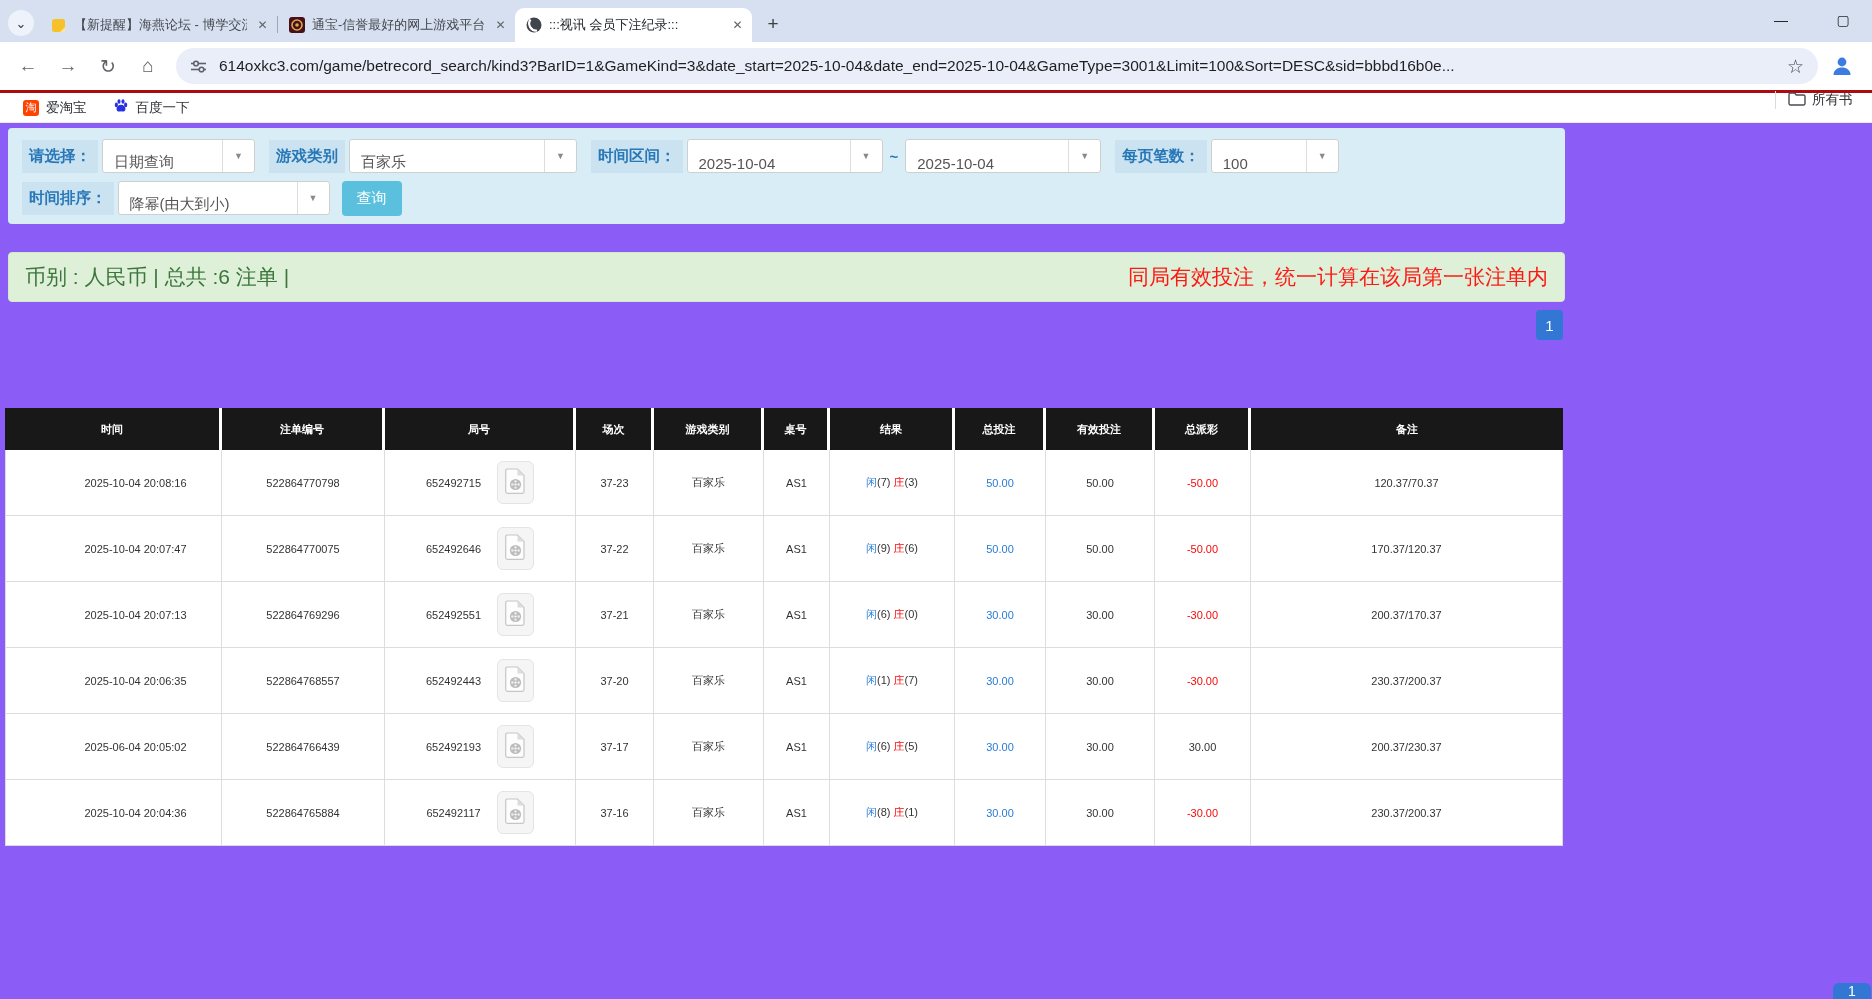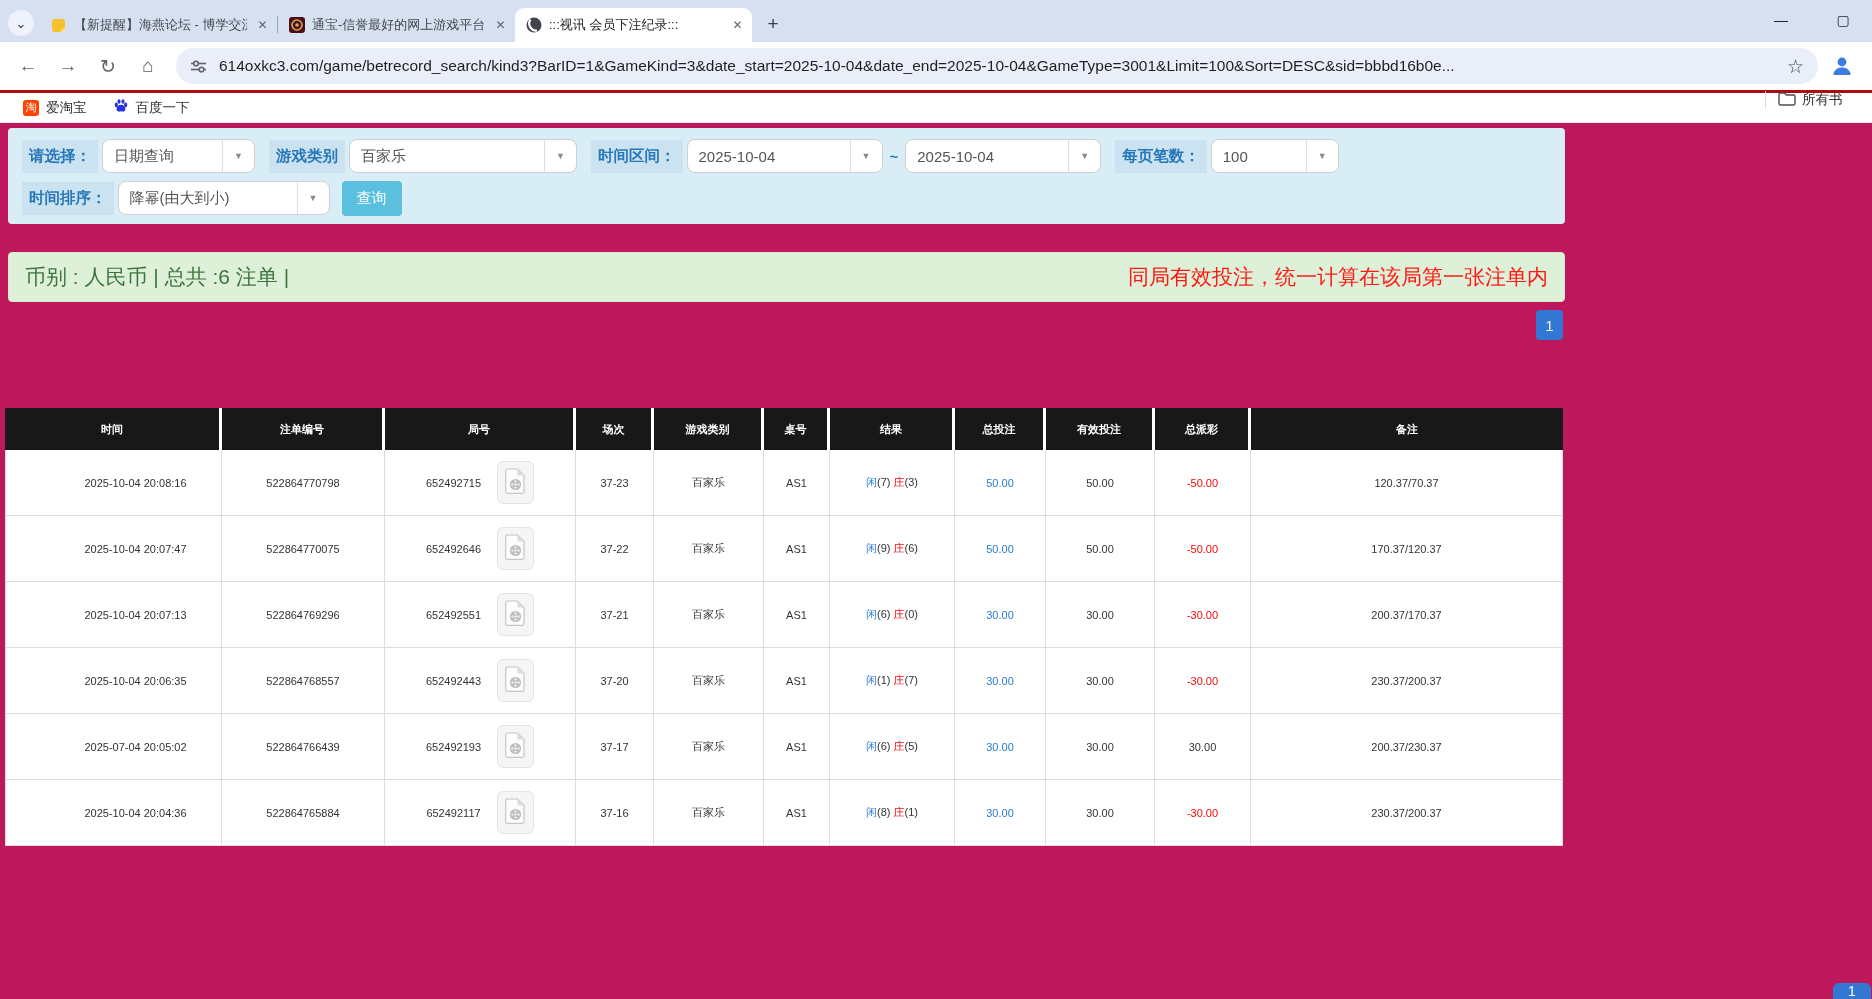--- a/index.html
+++ b/index.html
@@ -39,33 +39,33 @@
   .profile-btn { margin:0 10px 0 4px; display:flex; align-items:center; }
 
   .red-line { height:3px; background:#ac0b0f; }
 
   
   .bookmarks { height:30px; background:#fff; border-bottom:1px solid #ececec; display:flex; align-items:center;
     padding:0 10px; font-size:13.5px; color:#2f3134; position:relative; }
   .bm-item { display:flex; align-items:center; gap:7px; margin:0 13px; }
   .bm-taobao-icon { width:16px; height:16px; border-radius:3px; background:#ff4200; color:#fff; font-size:11px;
     display:flex; align-items:center; justify-content:center; }
-  .bm-right { position:absolute; right:0; top:0; height:14px; display:flex; align-items:center; padding-right:16px; }
+  .bm-right { position:absolute; right:0; top:0; height:14px; display:flex; align-items:center; padding-right:6px; }
   .bm-sep { width:1px; height:18px; background:#d8dce2; margin-right:12px; }
   .bm-folder { display:flex; align-items:center; gap:6px; white-space:nowrap; overflow:hidden; width:78px; }
 
   
-  .page { position:relative; height:876px; background:#be185d; overflow:hidden; }
+  .page { position:relative; height:876px; background:#8b5cf6; overflow:hidden; }
 
   .filter-panel { margin:5px 0 0 8px; width:1557px; background:#d9edf7; border-radius:4px; padding:10px 14px 8px 14px; }
   .filter-row { display:flex; align-items:center; height:36px; }
   .filter-row + .filter-row { margin-top:6px; }
   .flabel { background:#cbe3f1; color:#2878b8; font-weight:bold; font-size:15.5px; padding:6px 7px; white-space:nowrap; }
   .tilde { color:#2878b8; font-weight:bold; font-size:15px; padding:0 7px; }
-  .select { background:#fff; border:1px solid #cfcfcf; border-radius:8px; height:34px; display:flex; align-items:center; margin-left:4px; }
+  .select { background:#fff; border:1px solid #cfcfcf; border-radius:3px; height:34px; display:flex; align-items:flex-end; margin-left:4px; }
   .select .val { flex:1; padding:0 11px; font-size:15px; color:#555; white-space:nowrap; overflow:hidden; }
   .select .arrow { width:32px; align-self:stretch; border-left:1px solid #ddd; color:#8a8a8a; font-size:9px;
     display:flex; align-items:center; justify-content:center; }
   .gap { width:14px; }
   .search-btn { margin-left:12px; background:#5bc0de; color:#fff; border:none; border-radius:4px;
     font-size:15px; padding:8px 15px; font-family:inherit; }
 
   .summary-bar { margin:28px 0 0 8px; width:1557px; height:50px; background:#dff0d8; border:1px solid #d6e9c6;
     border-radius:4px; display:flex; align-items:center; justify-content:space-between; padding:0 16px; font-size:21px; }
   .summary-left { color:#3c763d; }
@@ -389,21 +389,21 @@
           <td>37-20</td>
           <td>百家乐</td>
           <td>AS1</td>
           <td><span class="blue">闲</span>(1) <span class="red">庄</span>(7)</td>
           <td><span class="blue">30.00</span></td>
           <td>30.00</td>
           <td><span class="red">-30.00</span></td>
           <td>230.37/200.37</td>
         </tr>
         <tr class="datarow">
-          <td>2025-07-04 20:05:02</td>
+          <td>2025-06-04 20:05:02</td>
           <td>522864766439</td>
           <td><span class="round-wrap">
               <span>652492193</span>
               <button class="vbtn">
                 <span><svg width="21" height="26" viewBox="0 0 21 26">
                     <path d="M2.5 1 h10 l6.5 6.5 v16 a1.8 1.8 0 0 1 -1.8 1.8 h-14.7 a1.8 1.8 0 0 1 -1.8 -1.8 v-20.7 a1.8 1.8 0 0 1 1.8 -1.8 z" fill="#fdfdfd" stroke="#c6c6c6" stroke-width="1.2"></path>
                     <path d="M12.5 1 l6.5 6.5 h-6.5 z" fill="#dcdcdc"></path>
                     <circle cx="10.5" cy="16.5" r="5.6" fill="#bcbcbc"></circle>
                     <circle cx="10.5" cy="16.5" r="1.1" fill="#fff"></circle>
                     <circle cx="10.5" cy="13.4" r="1.2" fill="#eee"></circle>

